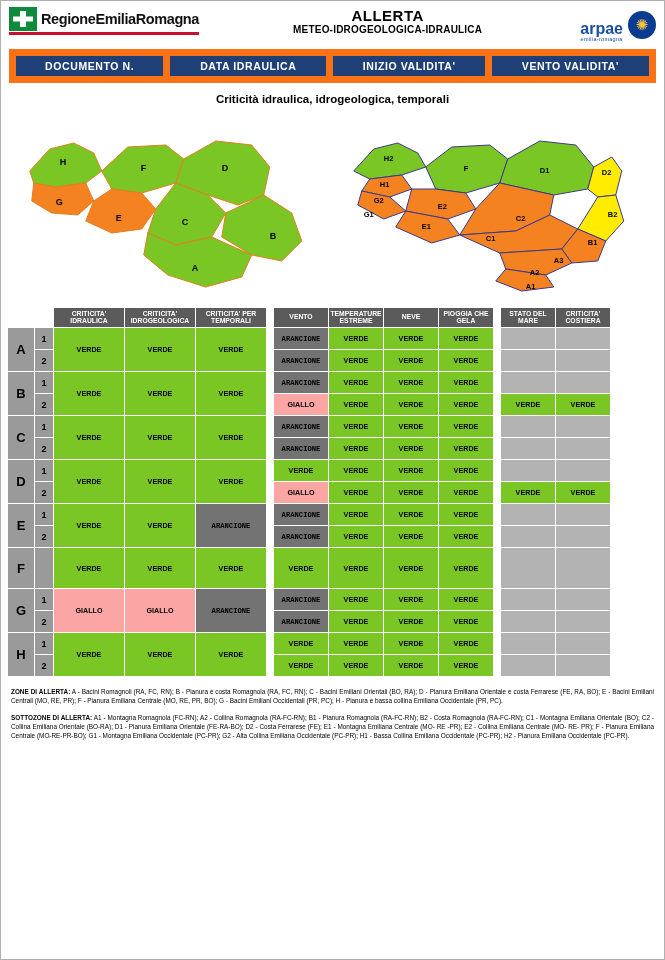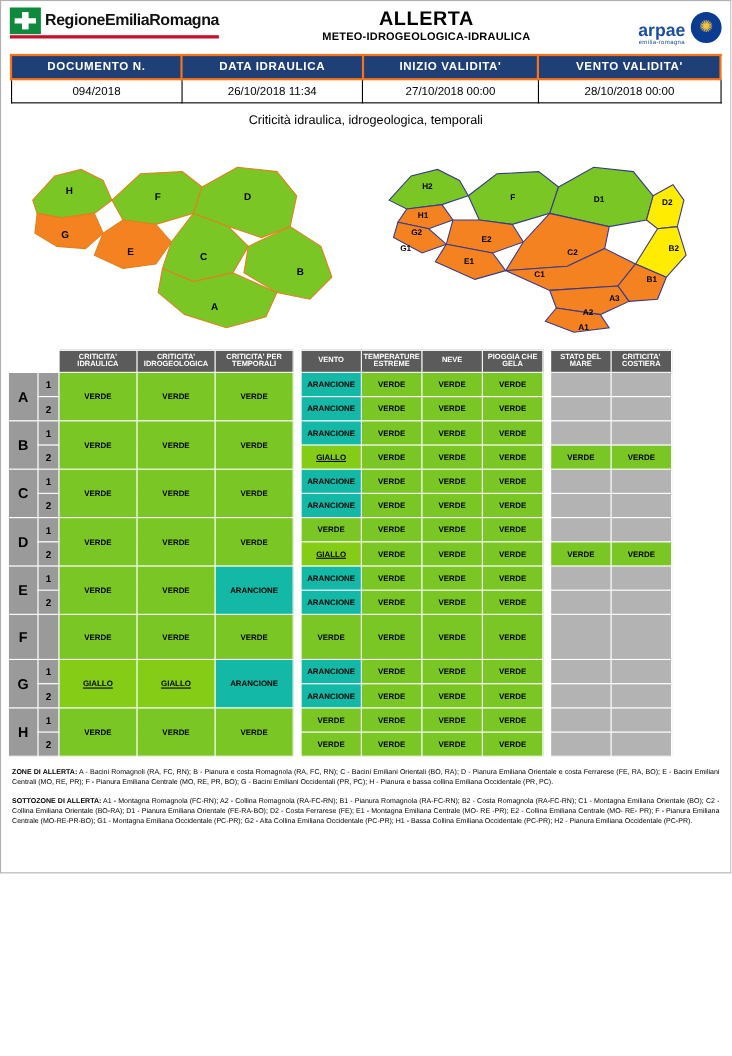--- a/index.html
+++ b/index.html
@@ -4,66 +4,66 @@
 <style>
   html,body{margin:0;padding:0;}
   body{
     width:665px;height:960px;
     background:#ffffff;
     font-family:"Liberation Sans", sans-serif;
     color:#000;
     overflow:hidden;
     position:relative;
   }
-  .page{position:relative;width:665px;height:794px;box-sizing:border-box;border:1px solid #b0b0b0;}
+  .page{position:relative;width:665px;height:960px;box-sizing:border-box;border:1px solid #b0b0b0;}
 
   
   .header{display:flex;align-items:flex-start;justify-content:space-between;padding:6px 8px 2px 8px;}
   .logo-block{display:flex;flex-direction:column;}
   .rer-logo{display:flex;align-items:center;gap:4px;border-bottom:3px solid #c8102e;padding-bottom:1px;}
   .rer-flag{width:26px;height:22px;background:#0f8a3d;position:relative;border:1px solid #0f8a3d;}
   .rer-flag:after{content:"";position:absolute;left:3px;top:3px;width:20px;height:16px;background:#fff;
      clip-path:polygon(0 35%,35% 35%,35% 0,65% 0,65% 35%,100% 35%,100% 65%,65% 65%,65% 100%,35% 100%,35% 65%,0 65%);}
   .rer-text{font-size:14.5px;font-weight:bold;letter-spacing:-0.4px;color:#111;}
   .title-block{text-align:center;flex:1;padding-right:4px;}
-  .title-main{font-size:18px;font-weight:bold;letter-spacing:0.5px;}
+  .title-main{font-size:15px;font-weight:bold;letter-spacing:0.5px;}
   .title-sub{font-size:10px;font-weight:bold;letter-spacing:0.2px;}
   .arpae-block{display:flex;align-items:center;gap:5px;}
   .arpae-text{font-size:16px;font-weight:bold;color:#1a4fa0;line-height:1;text-align:center;margin-top:14px;}
   .arpae-text small{display:block;font-size:5.5px;font-weight:normal;color:#1a4fa0;letter-spacing:0.3px;}
   .pc-badge{width:28px;height:28px;border-radius:50%;background:#0a3d91;display:flex;align-items:center;justify-content:center;}
   .pc-badge span{color:#f5c242;font-size:15px;line-height:1;}
 
   
   .info-table{width:calc(100% - 16px);margin:4px 8px 0 8px;border-collapse:collapse;}
-  .info-table th{background:#1f3f77;color:#fff;font-size:10.5px;letter-spacing:0.6px;padding:4px 16px;border:2px solid #f97316;font-weight:bold;}
+  .info-table th{background:#1f3f77;color:#fff;font-size:10.5px;letter-spacing:0.6px;padding:4px 16px;border:7px solid #f97316;font-weight:bold;}
   .info-table td{text-align:center;font-size:10.5px;padding:4px 2px;border:1px solid #000;background:#fff;}
 
   
   .map-titles{display:flex;margin:10px 8px 0 8px;}
-  .map-titles div{flex:1;text-align:center;font-size:11.5px;font-weight:normal;}
+  .map-titles div{flex:1;text-align:center;font-size:11.5px;font-weight:bold;}
 
   
   .maps{display:flex;margin:4px 8px 0 8px;height:190px;}
   .map{flex:1;position:relative;}
   .map svg{width:100%;height:100%;}
   .mlabel{font-size:9px;font-weight:bold;fill:#000;}
   .mlabel-s{font-size:7.5px;font-weight:bold;fill:#000;}
 
   
   .matrix{display:flex;gap:6px;margin:8px 6px 0 6px;align-items:flex-start;}
   table.grid{border-collapse:collapse;}
   table.grid td,table.grid th{border:1px solid #fff;}
   .hdr{background:#5b5b5b;color:#fff;font-size:6.8px;font-weight:bold;text-align:center;vertical-align:middle;padding:2px 1px;line-height:1.15;}
   .zone{background:#9a9a9a;color:#000;font-weight:bold;font-size:13px;text-align:center;width:24px;}
   .sub{background:#9a9a9a;color:#000;font-weight:bold;font-size:9px;text-align:center;width:16px;height:19px;}
   .cell{font-size:7.2px;text-align:center;font-weight:bold;color:#000;height:19px;}
   .verde{background:#7ac624;}
-  .giallo{background:#84cc16;text-decoration:underline;}
-  .arancione{background:#14b8a6;}
+  .giallo{background:#fca5a5;}
+  .arancione{background:#737373;font-family:Liberation Mono, monospace;}
   .grey{background:#b3b3b3;}
   .w-left{width:68px;}
   .w-wind{width:52px;}
   .w-sea{width:52px;}
 
   
   .notes{margin:10px 10px 0 10px;font-size:6.4px;line-height:1.45;text-align:justify;}
   .notes p{margin:0 0 7px 0;}
   .notes b{font-weight:bold;}
 </style>
@@ -94,26 +94,20 @@
     </div>
   </div>
 
   <table class="info-table">
     <tbody>
         <tr>
       <th>DOCUMENTO N.</th>
       <th>DATA IDRAULICA</th>
       <th>INIZIO VALIDITA'</th>
       <th>VENTO VALIDITA'</th>
-    </tr>
-    <tr>
-      <td>094/2018</td>
-      <td>26/10/2018 11:34</td>
-      <td>27/10/2018 00:00</td>
-      <td>28/10/2018 00:00</td>
     </tr>
   </tbody>
     </table>
 
   <div class="map-titles">
     <div>Criticità idraulica, idrogeologica, temporali</div>
   </div>
 
   <div class="maps">
 

